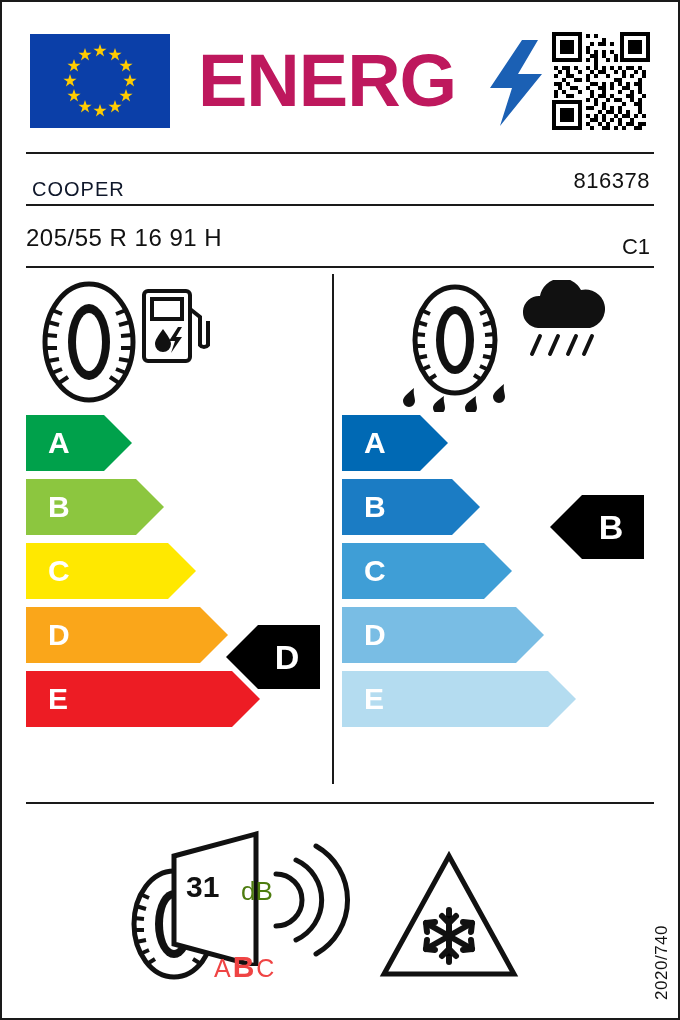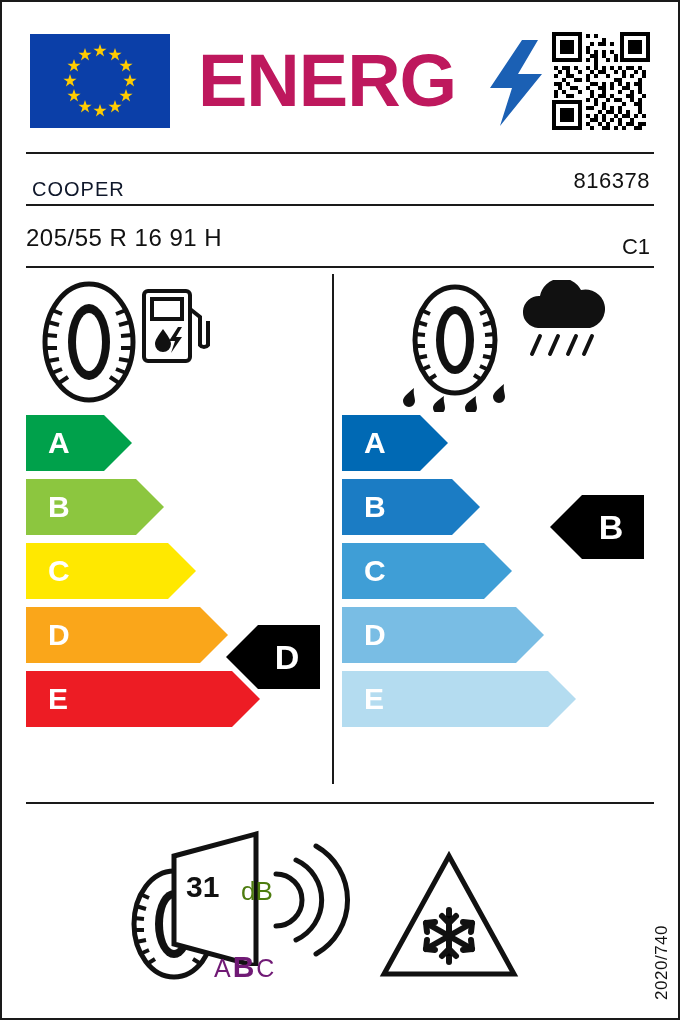--- a/index.html
+++ b/index.html
@@ -381,21 +381,21 @@
       <g stroke="#111" stroke-width="5" fill="none" stroke-linecap="round">
         <path d="M112 48 a26 26 0 0 1 0 52"></path>
         <path d="M132 34 a44 44 0 0 1 0 80"></path>
         <path d="M152 20 a62 62 0 0 1 0 108"></path>
       </g>
     </svg>
 
     <div class="db-val" style="position:absolute;left:160px;top:56px;">31</div>
     <div class="db-unit" style="position:absolute;left:215px;top:62px;">dB</div>
 
-    <div style="position:absolute;left:188px;top:136px;font-size:25px;color:#701a75;letter-spacing:2px;">
+    <div style="position:absolute;left:188px;top:136px;font-size:25px;color:#ef4444;letter-spacing:2px;">
       <span>A</span><span style="font-size:30px;font-weight:bold;">B</span><span>C</span>
     </div>
 
     <svg width="150" height="150" viewBox="0 0 150 150" style="position:absolute;left:348px;top:30px;" aria-hidden="true">
       <polygon points="75,12 140,130 10,130" fill="none" stroke="#111" stroke-width="5"></polygon>
       <g stroke="#111" stroke-width="6" stroke-linecap="round">
         <path d="M75 66 L75 118"></path>
         <path d="M52 79 L98 105"></path>
         <path d="M98 79 L52 105"></path>
         <path d="M68 72 L75 79 L82 72"></path>

